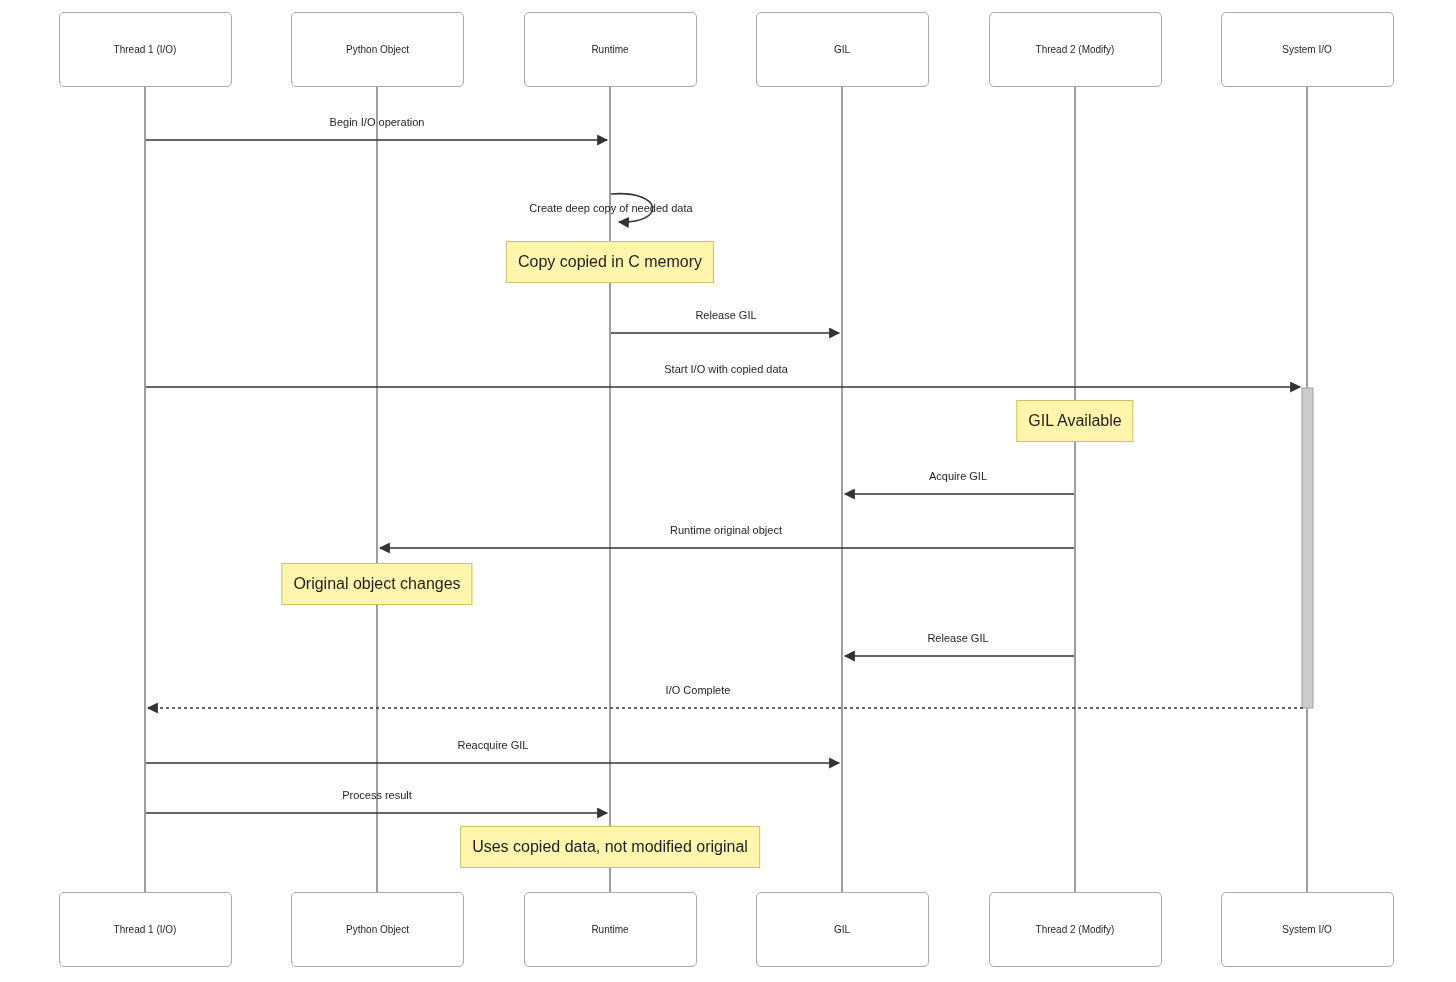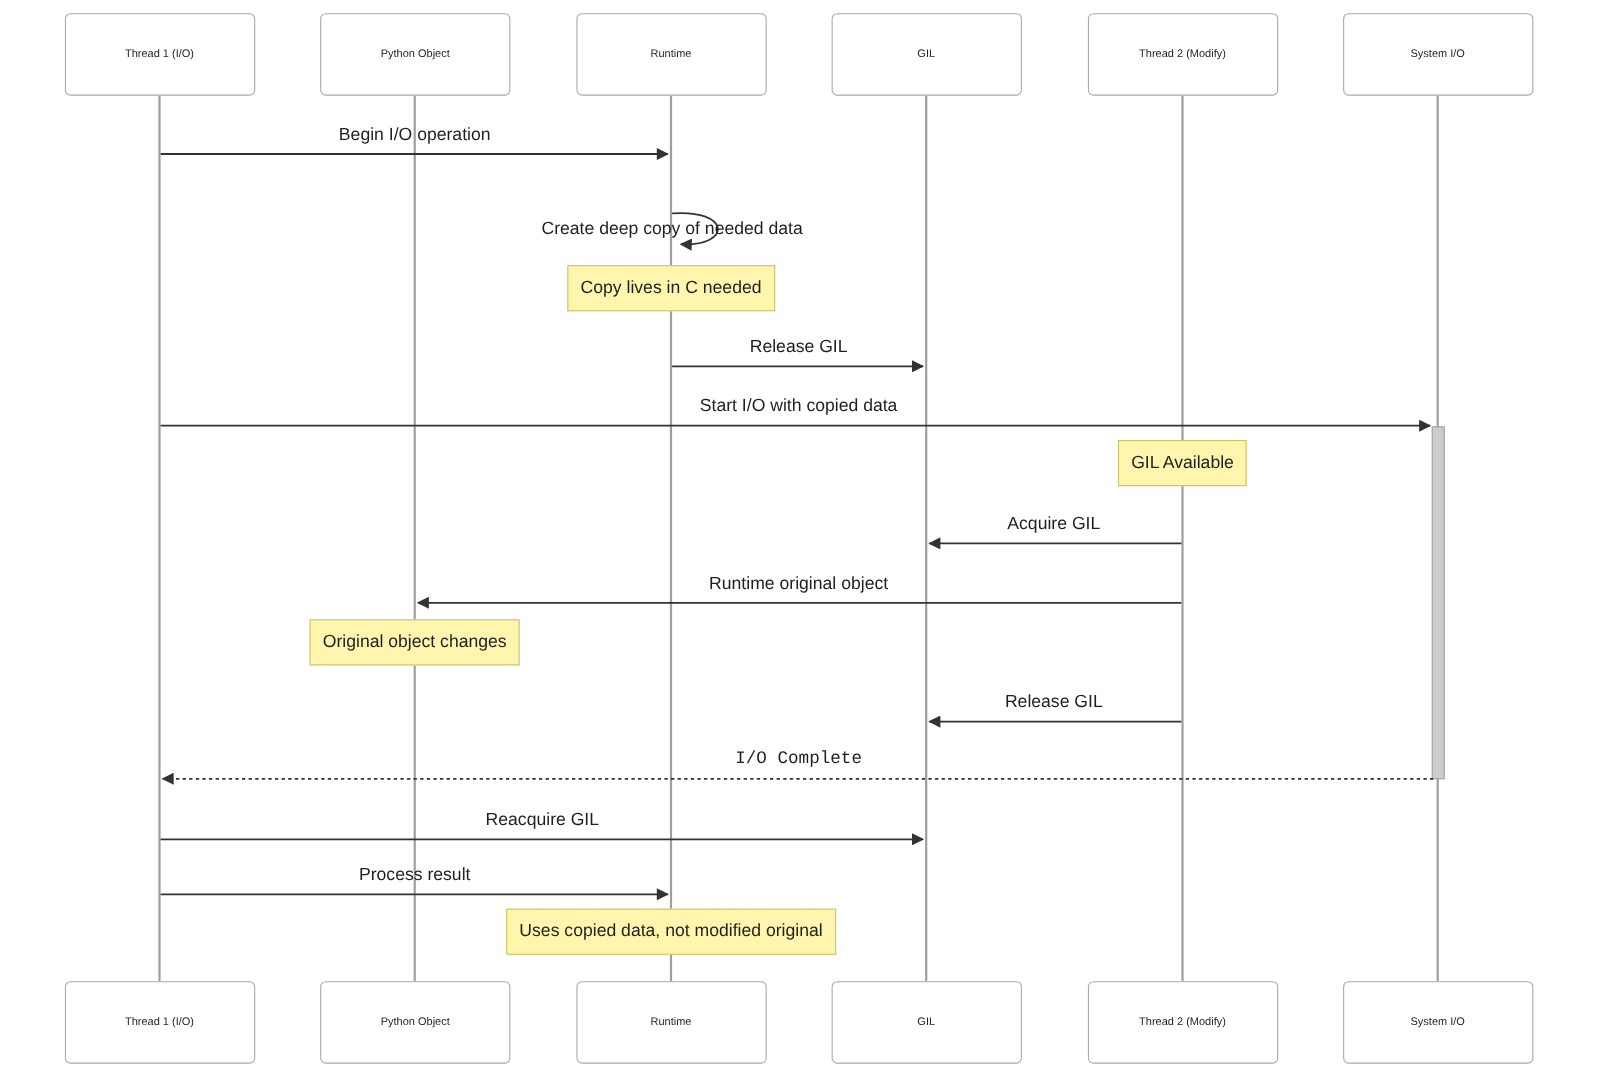--- a/index.html
+++ b/index.html
@@ -31,21 +31,21 @@
     align-items: center;
     justify-content: center;
     font-size: 10px;
     color: #1f1f1f;
     text-align: center;
   }
   .msg-label {
     position: absolute;
     transform: translate(-50%, -100%);
     white-space: nowrap;
-    font-size: 16px;
+    font-size: 11px;
     color: #1f1f1f;
     line-height: 19px;
   }
   .note {
     position: absolute;
     transform: translateX(-50%);
     background: #fff5ad;
     border: 1px solid #cdc06a;
     padding: 8px 11px;
     font-size: 16px;
@@ -102,22 +102,22 @@
   <div class="actor" style="left:988.5px; top:892px;">Thread 2 (Modify)</div>
   <div class="actor" style="left:1220.5px;top:892px;">System I/O</div>
 
   <div class="msg-label" style="left:377px; top:132px;">Begin I/O operation</div>
   <div class="msg-label" style="left:611px; top:185px;margin-top:33px;">Create deep copy of needed data</div>
   <div class="msg-label" style="left:726px; top:325px;">Release GIL</div>
   <div class="msg-label" style="left:726px; top:379px;">Start I/O with copied data</div>
   <div class="msg-label" style="left:958px; top:486px;">Acquire GIL</div>
   <div class="msg-label" style="left:726px; top:540px;">Runtime original object</div>
   <div class="msg-label" style="left:958px; top:648px;">Release GIL</div>
-  <div class="msg-label" style="left:726px; top:700px;font-family:Liberation Mono, monospace;">I/O Complete</div>
+  <div class="msg-label" style="left:698px; top:700px;">I/O Complete</div>
   <div class="msg-label" style="left:493px; top:755px;">Reacquire GIL</div>
   <div class="msg-label" style="left:377px; top:805px;">Process result</div>
 
-  <div class="note" style="left:610px;  top:241px;">Copy lives in C needed</div>
+  <div class="note" style="left:610px;  top:241px;">Copy copied in C memory</div>
   <div class="note" style="left:1075px; top:400px;">GIL Available</div>
   <div class="note" style="left:377px;  top:563px;">Original object changes</div>
   <div class="note" style="left:610px;  top:826px;">Uses copied data, not modified original</div>
 
 </div>
 
 </body></html>

